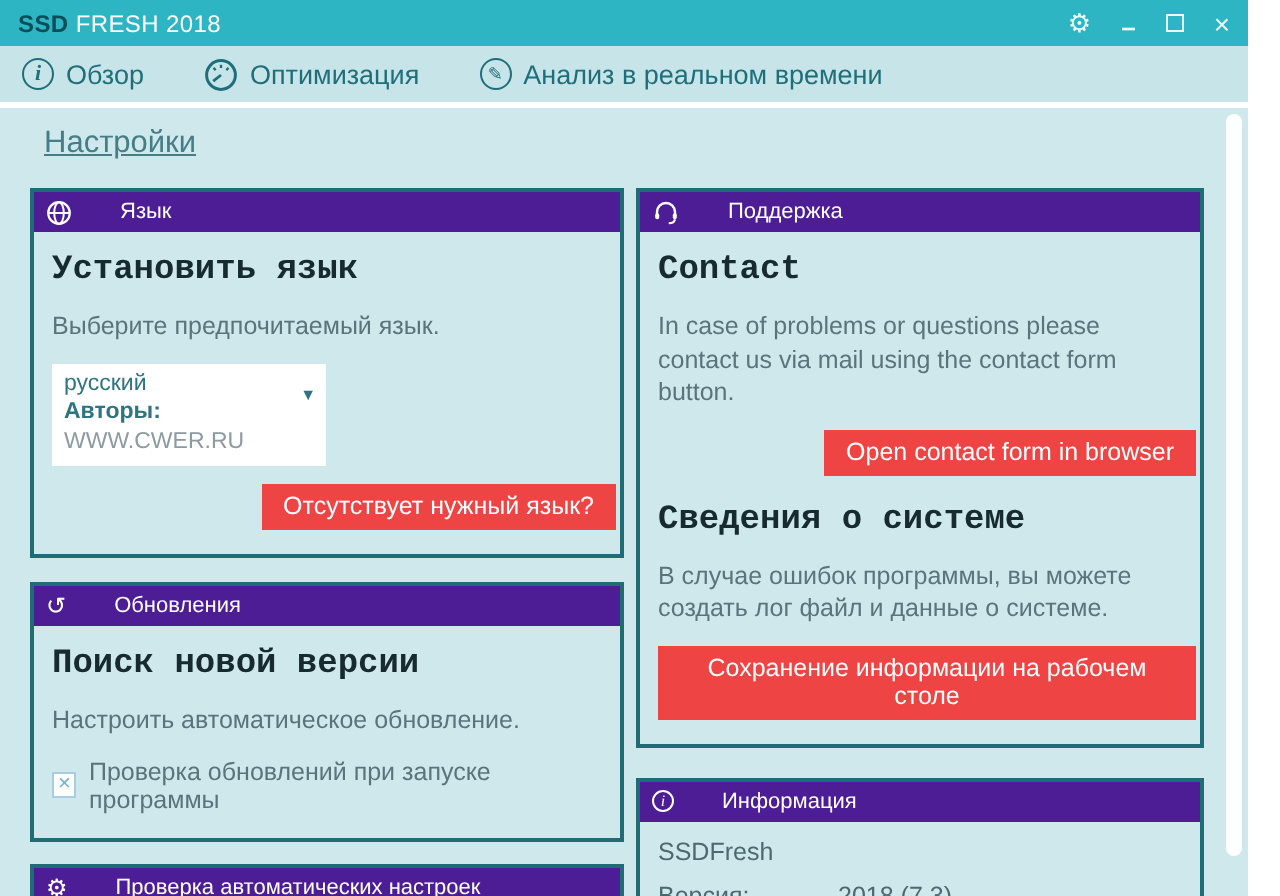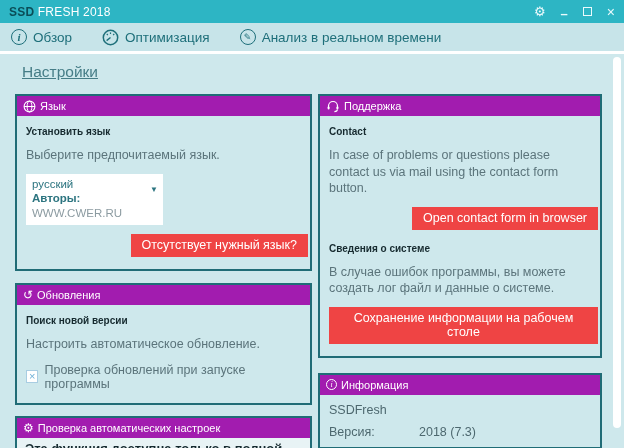--- a/index.html
+++ b/index.html
@@ -35,30 +35,30 @@
   .columns { display:flex; align-items:flex-start; gap:6px; padding-left:15px; }
   .col-left { width:297px; }
   .col-right { width:284px; }
 
   .panel { border:2px solid #206c76; }
   .panel + .panel { margin-top:0; }
   .mb12 { margin-bottom:12px; }
   .mb11 { margin-bottom:11px; }
   .mb15 { margin-bottom:15px; }
 
-  .panel-header { background:#a21caf; color:#ffffff; font-size:11px;
-                  display:flex; align-items:center; gap:4px; padding:4px 6px; height:20px; }
+  .panel-header { background:#4c1d95; color:#ffffff; font-size:11px;
+                  display:flex; align-items:center; gap:24px; padding:4px 6px; height:20px; }
   .panel-header .wicon { display:inline-flex; align-items:center; justify-content:center; }
   .glyph-icon { font-size:12px; line-height:12px; color:#ffffff; }
   .wcircle-i { width:11px; height:11px; border:1px solid #ffffff; border-radius:50%;
                display:inline-flex; align-items:center; justify-content:center;
                font-family:"Liberation Serif", serif; font-style:italic; font-size:8px; }
 
   .panel-body { padding:9px 9px 12px 9px; }
-  .panel-body h3 { font-size:10px; color:#162a2f; margin:1px 0 10px; }
+  .panel-body h3 { font-size:17px; color:#162a2f; margin:1px 0 10px;font-family:Liberation Mono, monospace; }
   .panel-body p { font-size:12.5px; color:#5b747b; margin:0 0 10px; line-height:1.32; }
 
   .teal-btn { display:inline-block; background:#ef4444; color:#ffffff; border:none;
               font-family:inherit; font-size:12.5px; padding:4px 11px 5px; cursor:pointer; }
   .btn-row { text-align:right; margin:9px -7px 0 0; }
 
   
   .dropdown { position:relative; width:137px; background:#ffffff; padding:3px 18px 4px 6px;
               font-size:11.5px; line-height:1.3; color:#2d7580; cursor:default; margin-top:2px; }
   .dropdown .authors b { color:#2d7580; }

